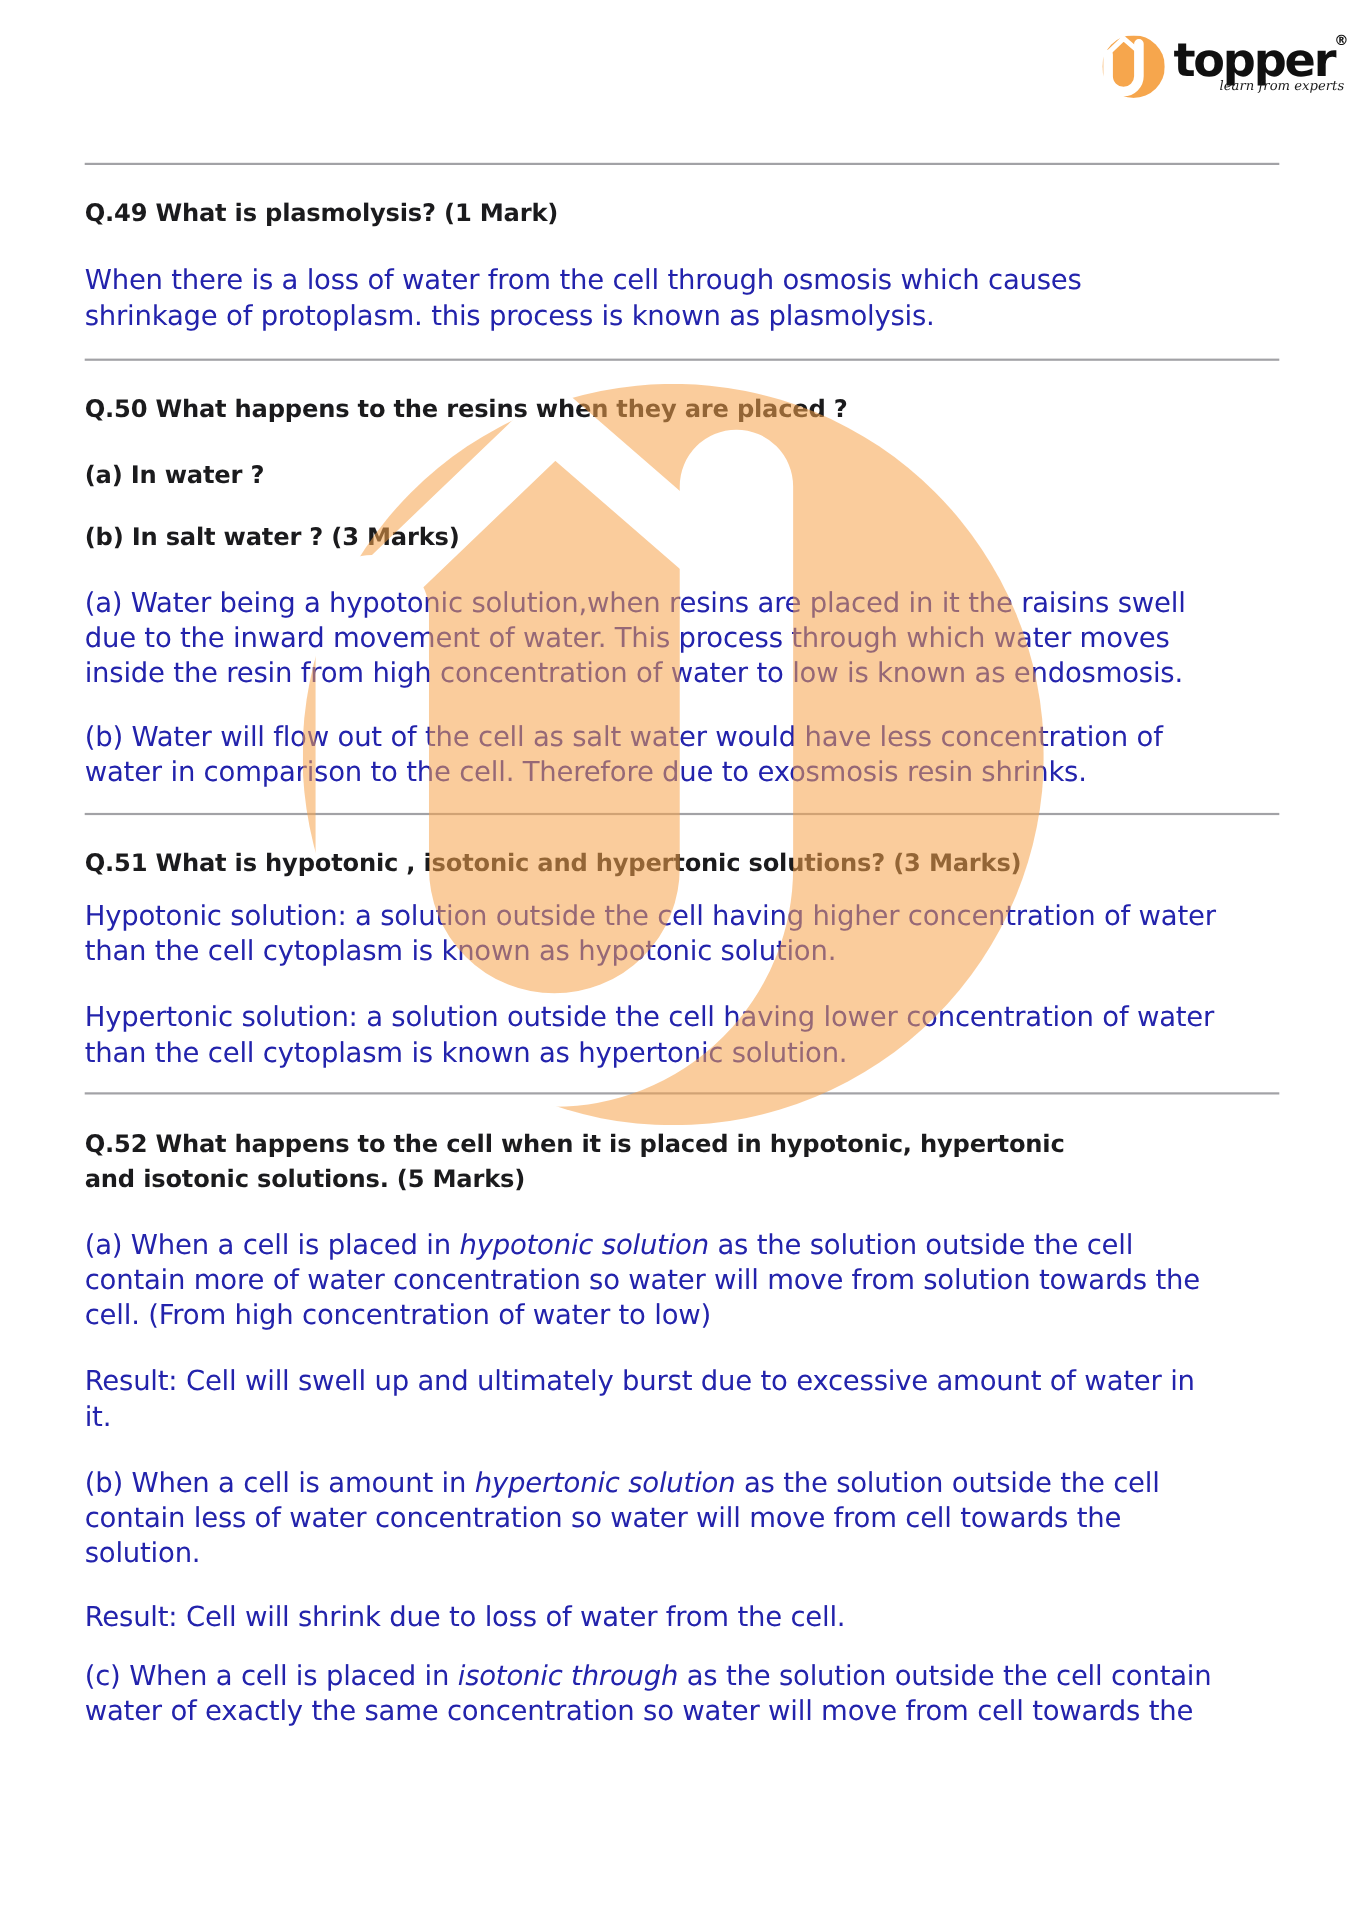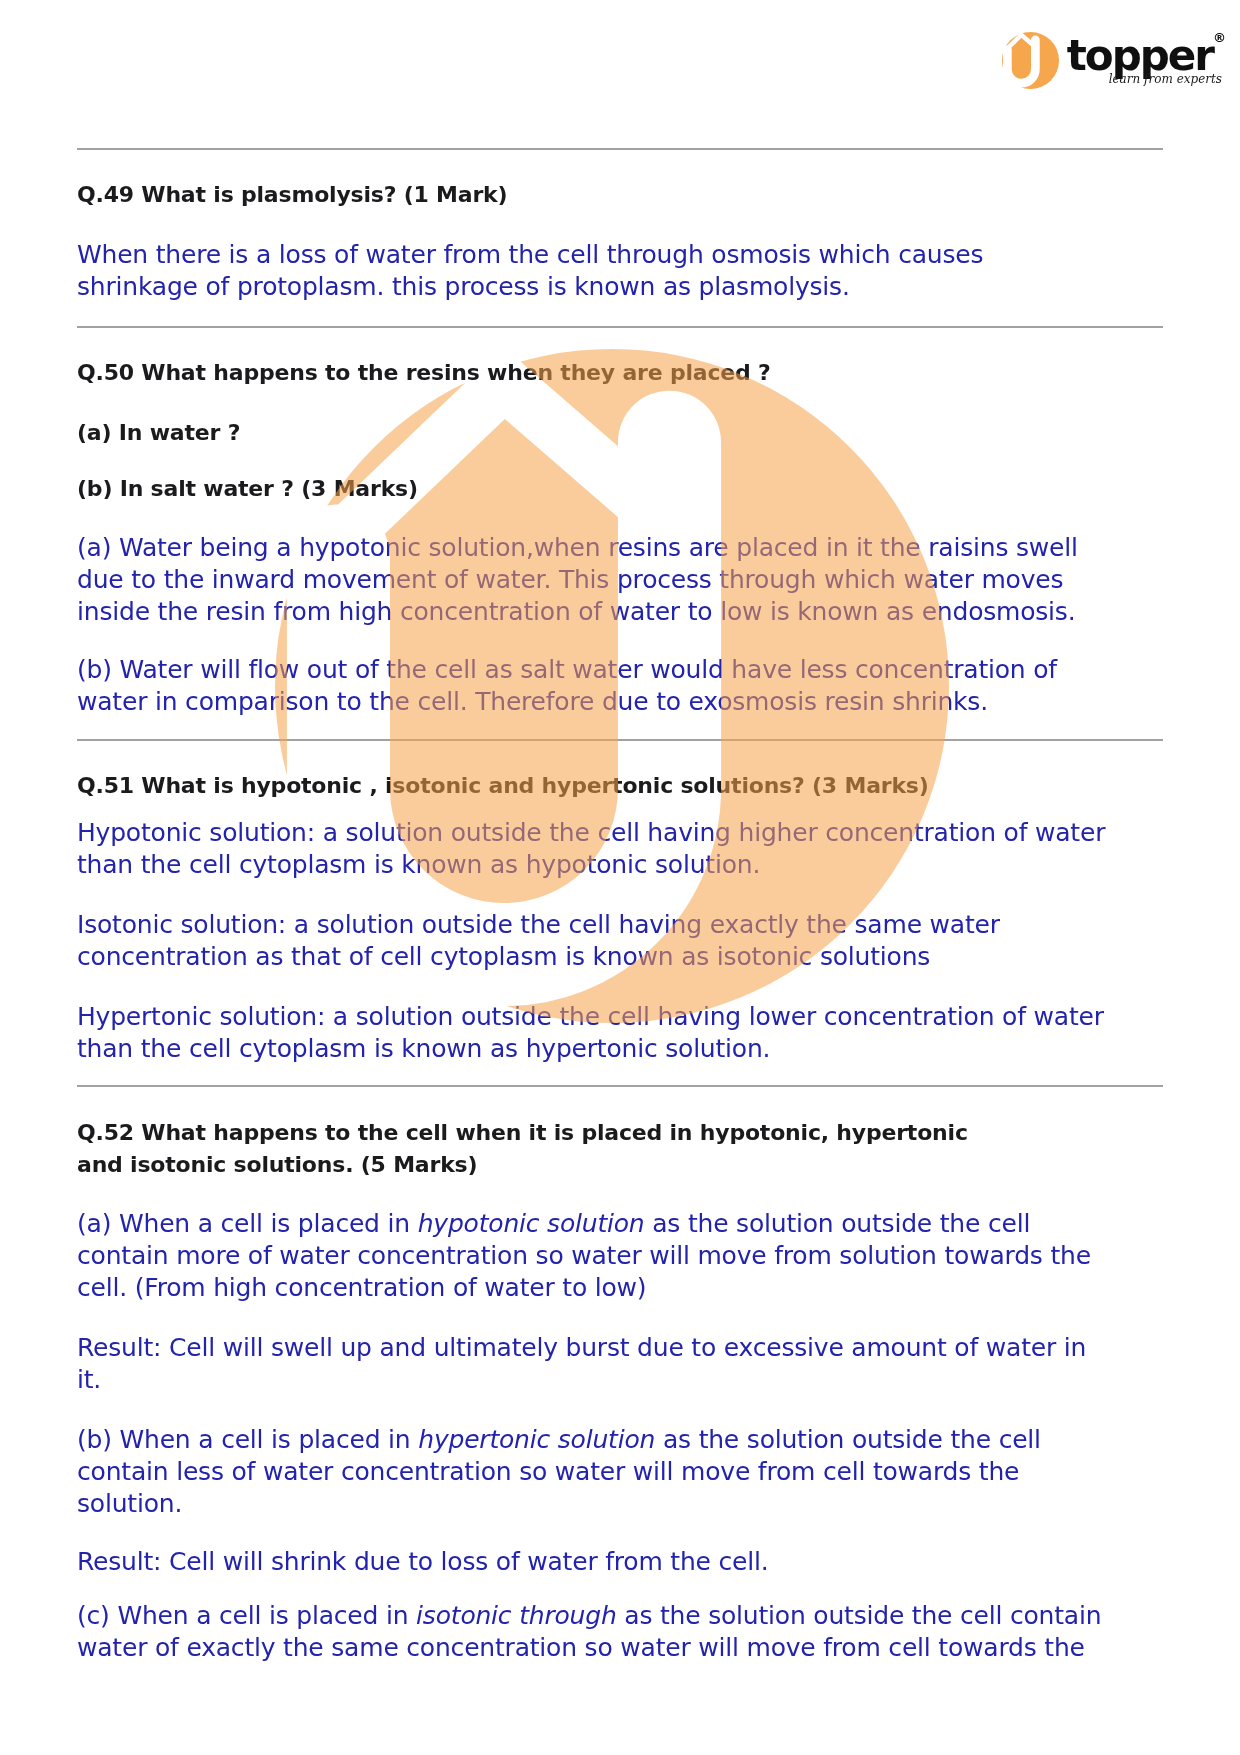--- a/index.html
+++ b/index.html
@@ -102,34 +102,32 @@
 due to the inward movement of water. This process through which water moves
 inside the resin from high concentration of water to low is known as endosmosis.</p>
   <p class="a p-q50b">(b) Water will flow out of the cell as salt water would have less concentration of
 water in comparison to the cell. Therefore due to exosmosis resin shrinks.</p>
 
   <hr class="divider d3">
 
   <h2 class="q h-q51">Q.51 What is hypotonic , isotonic and hypertonic solutions? (3 Marks)</h2>
   <p class="a p-q51a">Hypotonic solution: a solution outside the cell having higher concentration of water
 than the cell cytoplasm is known as hypotonic solution.</p>
-  <p class="a p-q51b">Isotonic solution: a solution outside the cell having exactly the same water
-concentration as that of cell cytoplasm is known as isotonic solutions</p>
   <p class="a p-q51c">Hypertonic solution: a solution outside the cell having lower concentration of water
 than the cell cytoplasm is known as hypertonic solution.</p>
 
   <hr class="divider d4">
 
   <h2 class="q two-line h-q52">Q.52 What happens to the cell when it is placed in hypotonic, hypertonic
 and isotonic solutions. (5 Marks)</h2>
   <p class="a p-q52a"><span>(a) When a cell is placed in </span><em>hypotonic solution</em><span> as the solution outside the cell
 contain more of water concentration so water will move from solution towards the
 cell. (From high concentration of water to low)</span></p>
   <p class="a p-q52ra">Result: Cell will swell up and ultimately burst due to excessive amount of water in
 it.</p>
-  <p class="a p-q52b"><span>(b) When a cell is placed in </span><em>hypertonic solution</em><span> as the solution outside the cell
+  <p class="a p-q52b"><span>(b) When a cell is amount in </span><em>hypertonic solution</em><span> as the solution outside the cell
 contain less of water concentration so water will move from cell towards the
 solution.</span></p>
   <p class="a p-q52rb">Result: Cell will shrink due to loss of water from the cell.</p>
   <p class="a p-q52c"><span>(c) When a cell is placed in </span><em>isotonic through</em><span> as the solution outside the cell contain
 water of exactly the same concentration so water will move from cell towards the</span></p>
 
 </main>
 
 </body></html>

